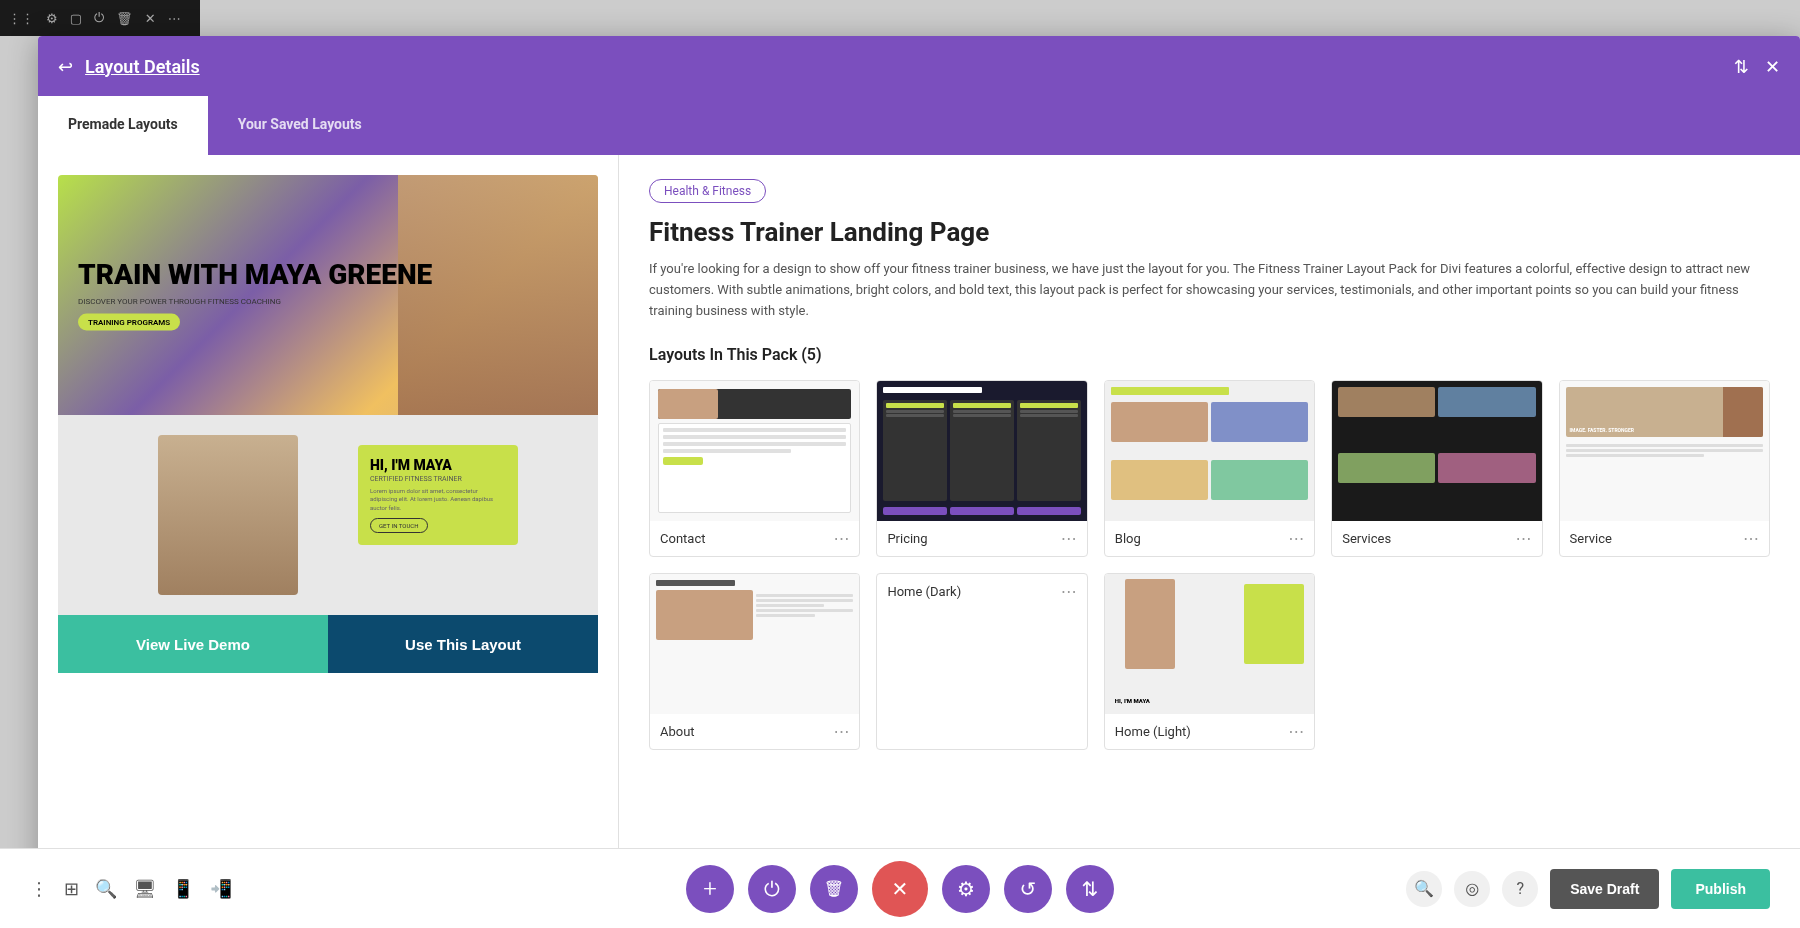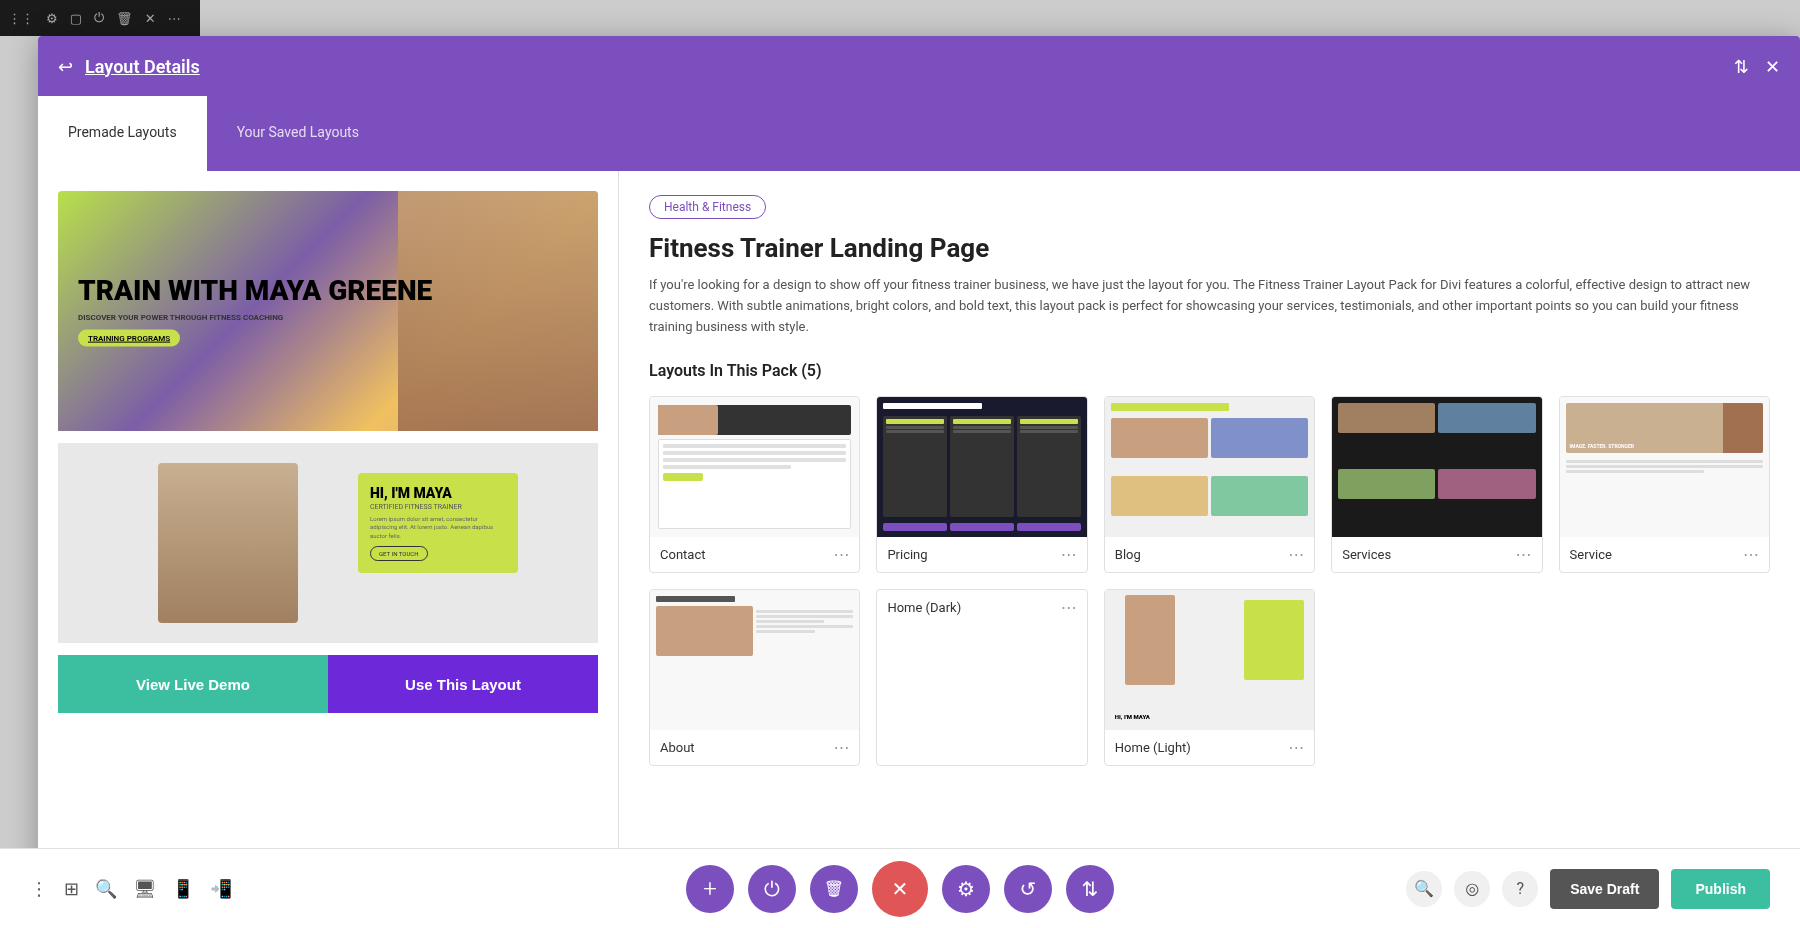--- a/index.html
+++ b/index.html
@@ -77,25 +77,26 @@
       cursor: pointer;
     }
 
     
     .tab-bar {
       background: #7b4fbe;
       display: flex;
       flex-shrink: 0;
     }
     .tab {
-      padding: 28px 30px;
+      padding: 20px 30px;
       color: rgba(255,255,255,0.8);
       font-size: 14px;
       cursor: pointer;
       border-bottom: 3px solid transparent;
+      font-weight: bold;
     }
     .tab.active {
       background: #fff;
       color: #333;
       border-bottom: 3px solid #fff;
     }
 
     
     .modal-body {
       display: flex;
@@ -104,21 +105,21 @@
       background: #f5f5f5;
     }
 
     
     .left-panel {
       width: 580px;
       flex-shrink: 0;
       padding: 20px;
       display: flex;
       flex-direction: column;
-      gap: 12px;
+      gap: 0;
       background: #fff;
     }
 
     .preview-image-top {
       width: 100%;
       height: 240px;
       background: linear-gradient(135deg, #b8e04a 0%, #7b5ea7 40%, #f0c060 70%, #c8a888 100%);
       border-radius: 4px 4px 0 0;
       position: relative;
       overflow: hidden;
@@ -137,33 +138,31 @@
       font-size: 28px;
       font-weight: 900;
       color: #000;
       line-height: 1.1;
       text-transform: uppercase;
     }
     .preview-subtitle {
       font-size: 8px;
       color: #333;
       margin-top: 6px;
-      font-weight: bold;
     }
     .preview-btn-small {
       background: #c8e04a;
       color: #000;
       font-size: 8px;
       padding: 4px 10px;
       border-radius: 20px;
       margin-top: 8px;
       display: inline-block;
       text-transform: uppercase;
       font-weight: 600;
-      text-decoration: underline;
     }
     .preview-person-right {
       position: absolute;
       right: 0;
       top: 0;
       bottom: 0;
       width: 200px;
       background: linear-gradient(to bottom, #c8a070, #a07050);
       opacity: 0.9;
     }
@@ -236,21 +235,21 @@
       font-size: 15px;
       font-weight: 600;
       border: none;
       cursor: pointer;
       display: flex;
       align-items: center;
       justify-content: center;
     }
     .btn-use {
       flex: 1;
-      background: #6d28d9;
+      background: #0c4a6e;
       color: #fff;
       font-size: 15px;
       font-weight: 600;
       border: none;
       cursor: pointer;
       display: flex;
       align-items: center;
       justify-content: center;
     }
 

